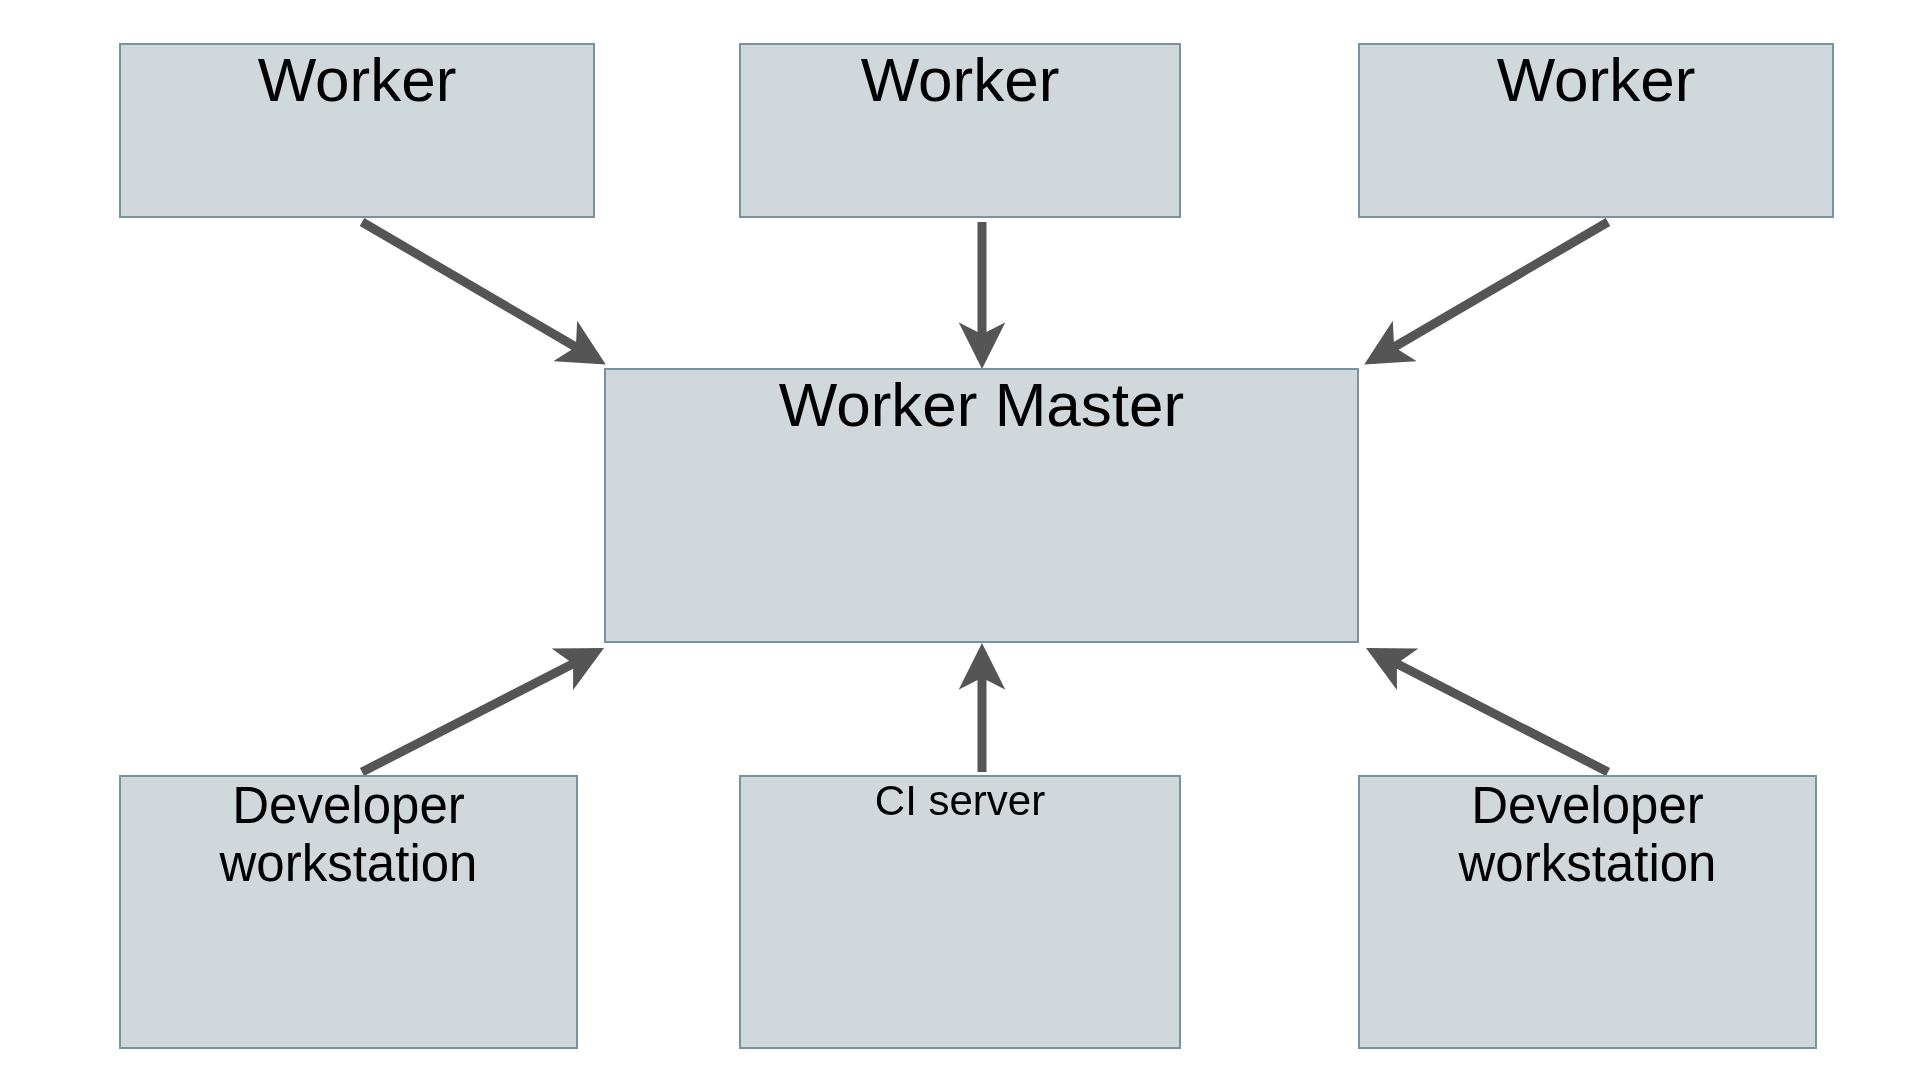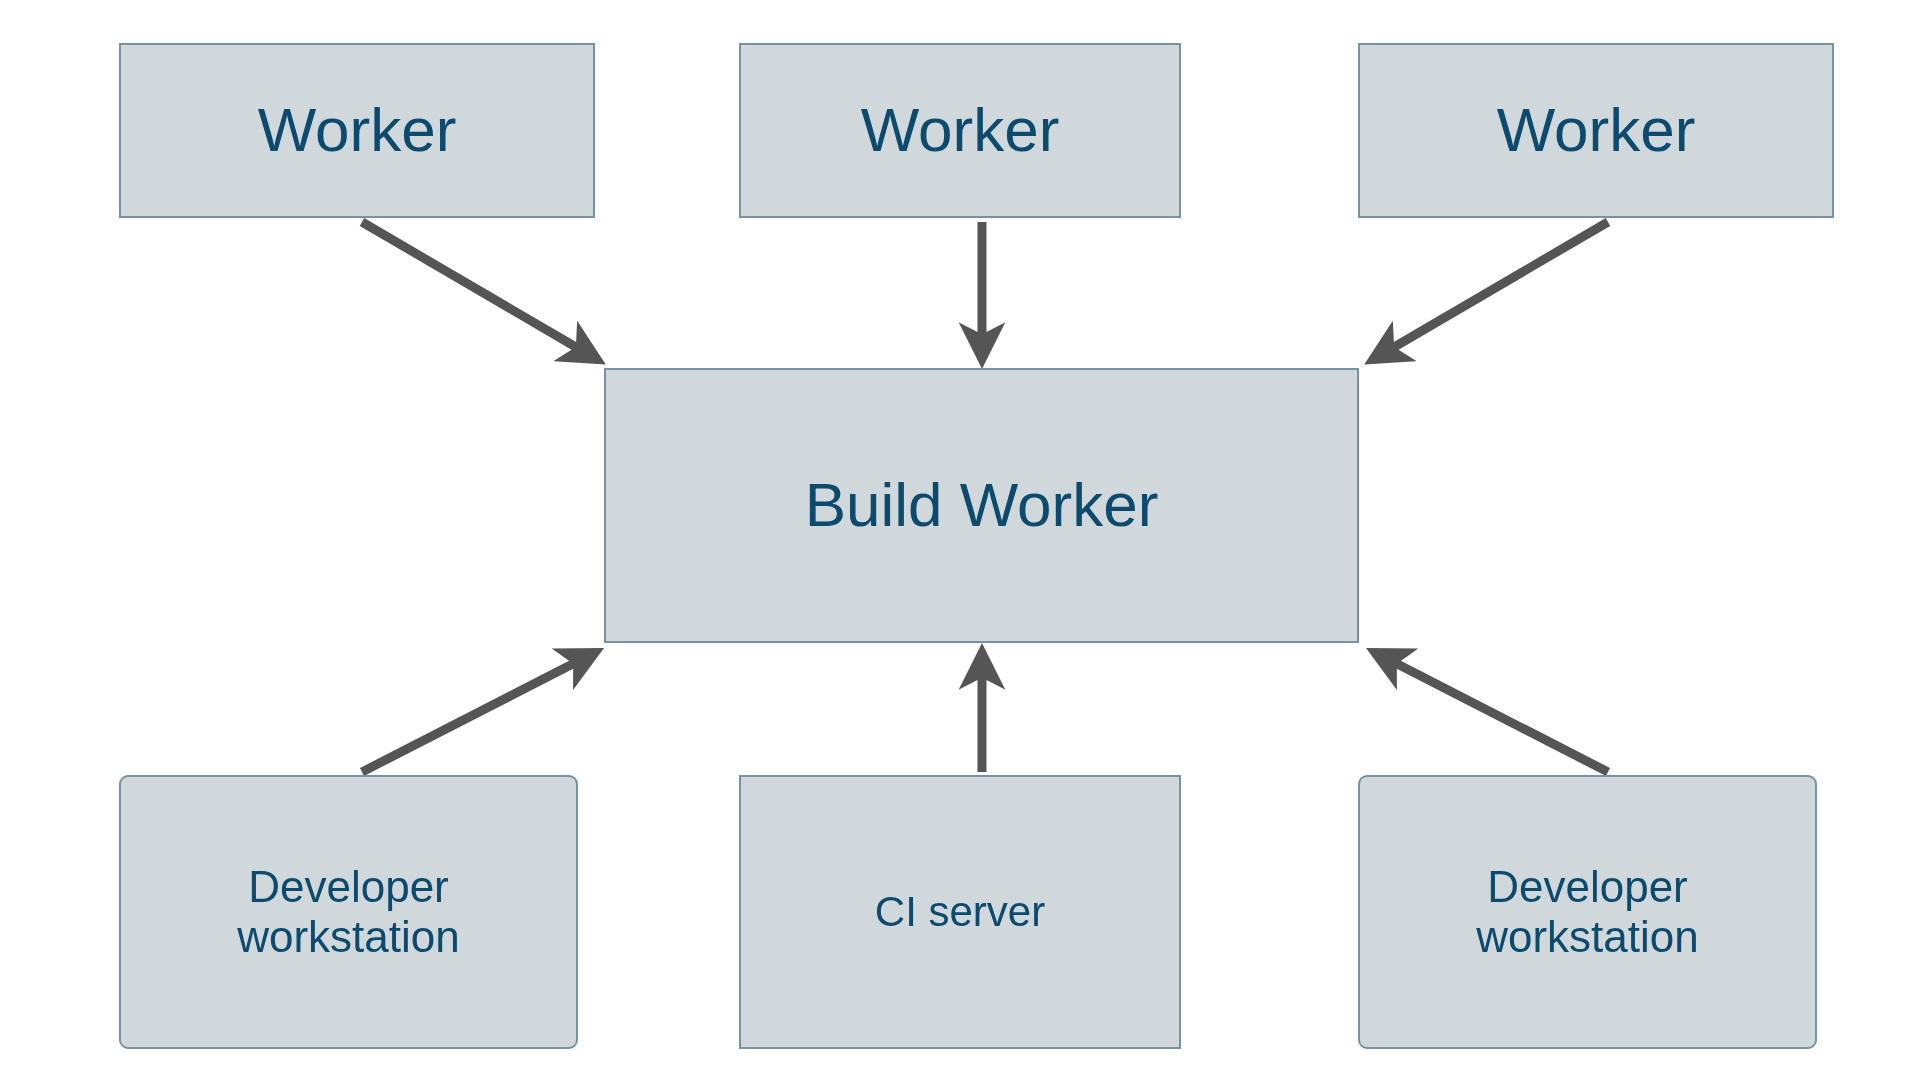--- a/index.html
+++ b/index.html
@@ -14,40 +14,40 @@
     background: #ffffff;
     overflow: hidden;
     font-family: "Liberation Sans", sans-serif;
   }
   .node {
     position: absolute;
     box-sizing: border-box;
     background: #d0d8dc;
     border: 2px solid #77939f;
     display: flex;
-    align-items: center;
+    align-items: flex-start;
     justify-content: center;
     text-align: center;
-    color: #0c4a6e;
+    color: #000000;
     font-family: "Liberation Sans", sans-serif;
     font-weight: 400;
     line-height: 1.14;
     white-space: pre-line;
     z-index: 2;
   }
   .node-label {
     display: block;
     width: 100%;
     padding: 0 6px;
     box-sizing: border-box;
   }
   .node.worker   { font-size: 62px; }
   .node.master   { font-size: 62px; }
   .node.ci       { font-size: 42px; }
-  .node.devws    { font-size: 44px; border-radius: 9px; }
+  .node.devws    { font-size: 51px; }
 
   #edges {
     position: absolute;
     left: 0;
     top: 0;
     width: 1910px;
     height: 1090px;
     z-index: 1;
     pointer-events: none;
   }
@@ -83,21 +83,21 @@
 
   <div class="node worker" style="left:739px; top:43px; width:442px; height:175px;">
     <span class="node-label">Worker</span>
   </div>
 
   <div class="node worker" style="left:1358px; top:43px; width:476px; height:175px;">
     <span class="node-label">Worker</span>
   </div>
 
   <div class="node master" style="left:604px; top:368px; width:755px; height:275px;">
-    <span class="node-label">Build Worker</span>
+    <span class="node-label">Worker Master</span>
   </div>
 
   <div class="node devws" style="left:119px; top:775px; width:459px; height:274px;">
     <span class="node-label">Developer
 workstation</span>
   </div>
 
   <div class="node ci" style="left:739px; top:775px; width:442px; height:274px;">
     <span class="node-label">CI server</span>
   </div>

